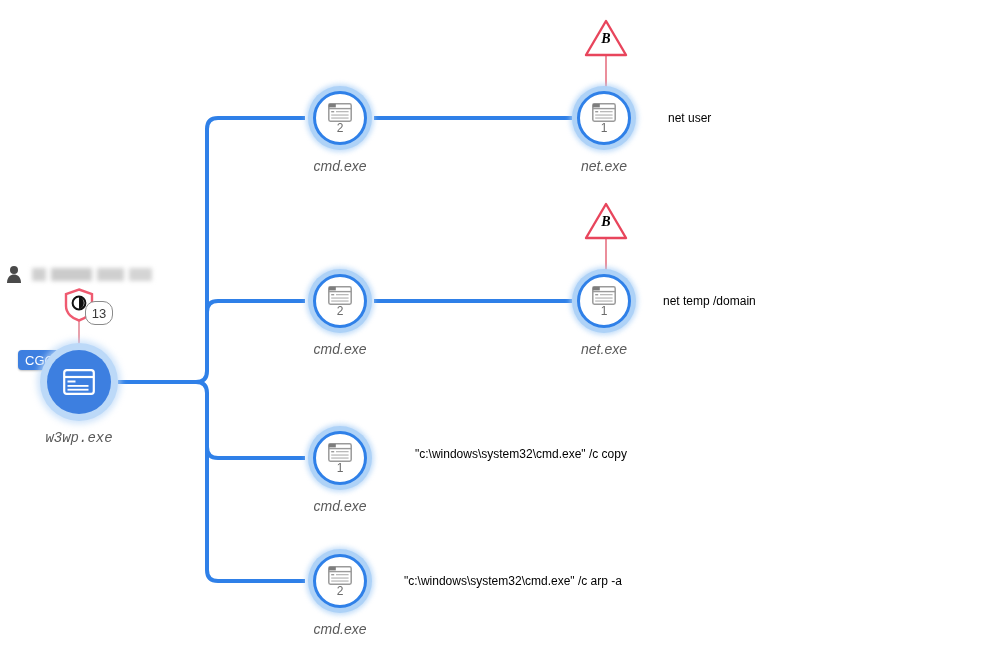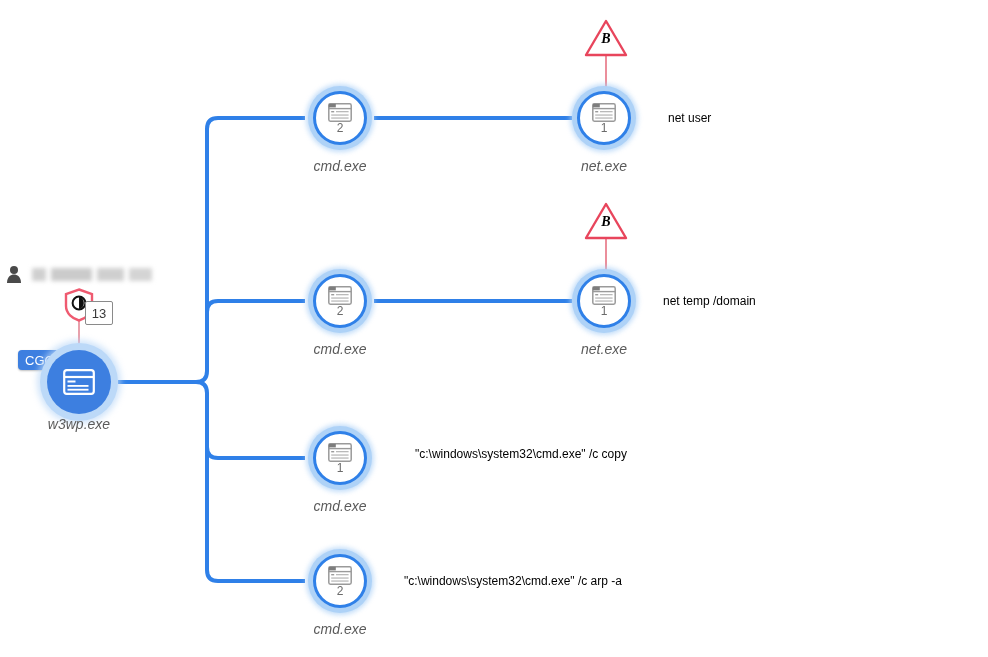--- a/index.html
+++ b/index.html
@@ -195,21 +195,21 @@
     width:2px; height:28px; background:#e8a0ab;
   }
   .shieldwrap .shield { position:absolute; left:0; top:0; width:30px; height:34px; }
   .countpill {
     position: absolute;
     left: 21px;
     top: 13px;
     min-width: 28px;
     height: 24px;
     padding: 8px 5px;
-    border-radius: 2px;
+    border-radius: 10px;
     background: #ffffff;
     border: 1px solid #8a8a8a;
     font-size: 13px;
     color: #3a3a3a;
     display: flex;
     align-items: center;
     justify-content: center;
     box-sizing: border-box;
     font-family: "Liberation Sans", sans-serif;
   }
@@ -285,21 +285,21 @@
         <svg width="32" height="26" viewBox="0 0 32 26">
           <rect x="1.2" y="1.2" width="29.6" height="23.6" rx="2.6" fill="none" stroke="#ffffff" stroke-width="2.2"></rect>
           <path d="M1.2 8 L30.8 8" stroke="#ffffff" stroke-width="2.2"></path>
           <rect x="4.5" y="11.5" width="8" height="2" fill="#ffffff"></rect>
           <rect x="4.5" y="16" width="21" height="1.8" fill="#ffffff"></rect>
           <rect x="4.5" y="19.8" width="21" height="1.8" fill="#ffffff"></rect>
         </svg>
       </span>
     </div>
   </div>
-  <div class="caption" style="left:79px; top:416px;">w3wp.exe</div>
+  <div class="caption" style="left:79px; top:430px;font-family:Liberation Mono, monospace;">w3wp.exe</div>
 
   <div class="node" style="left:340px; top:118px;">
     <div class="halo"></div>
     <div class="ring"></div>
     <div class="inner">
       <span class="winicon">
         <svg width="24" height="19" viewBox="0 0 24 19">
           <rect x="0.8" y="0.8" width="22.4" height="17.4" rx="1.6" fill="#ffffff" stroke="#9a9a9a" stroke-width="1.5"></rect>
           <rect x="0.8" y="0.8" width="7" height="3.6" fill="#7d7d7d"></rect>
           <path d="M0.8 5.6 L23.2 5.6" stroke="#9a9a9a" stroke-width="1.4"></path>

